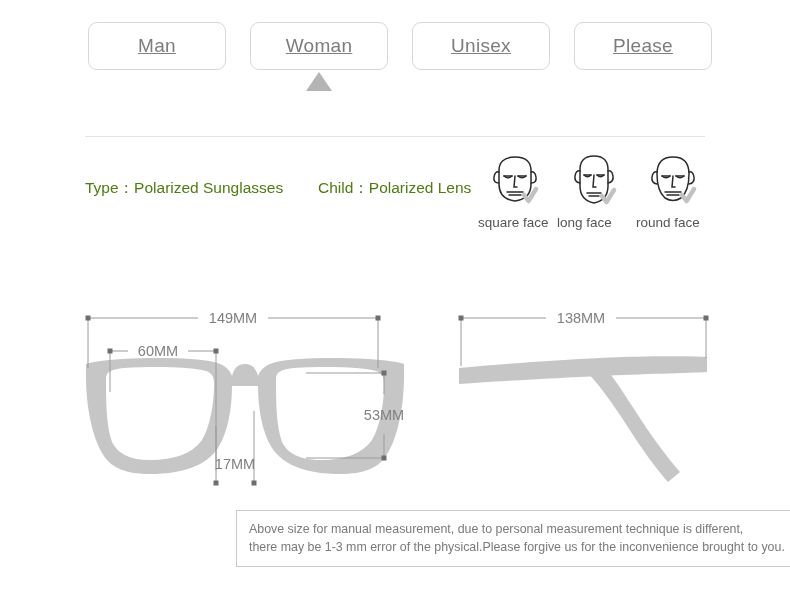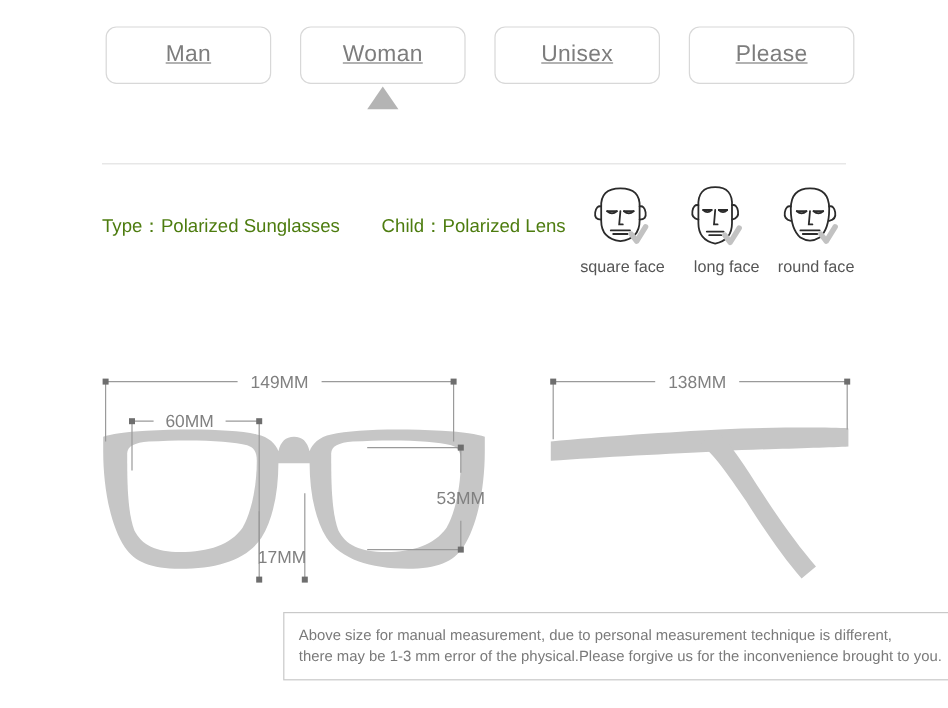--- a/index.html
+++ b/index.html
@@ -86,21 +86,21 @@
     left: 478px;
     top: 146px;
     width: 234px;
     display: flex;
     justify-content: space-between;
   }
   .face-item {
     width: 76px;
     display: flex;
     flex-direction: column;
-    align-items: flex-end;
+    align-items: flex-start;
   }
   .face-svg { display: block; }
   .face-label {
     margin-top: 3px;
     font-size: 13.5px;
     color: #555555;
     white-space: nowrap;
   }
 
   

